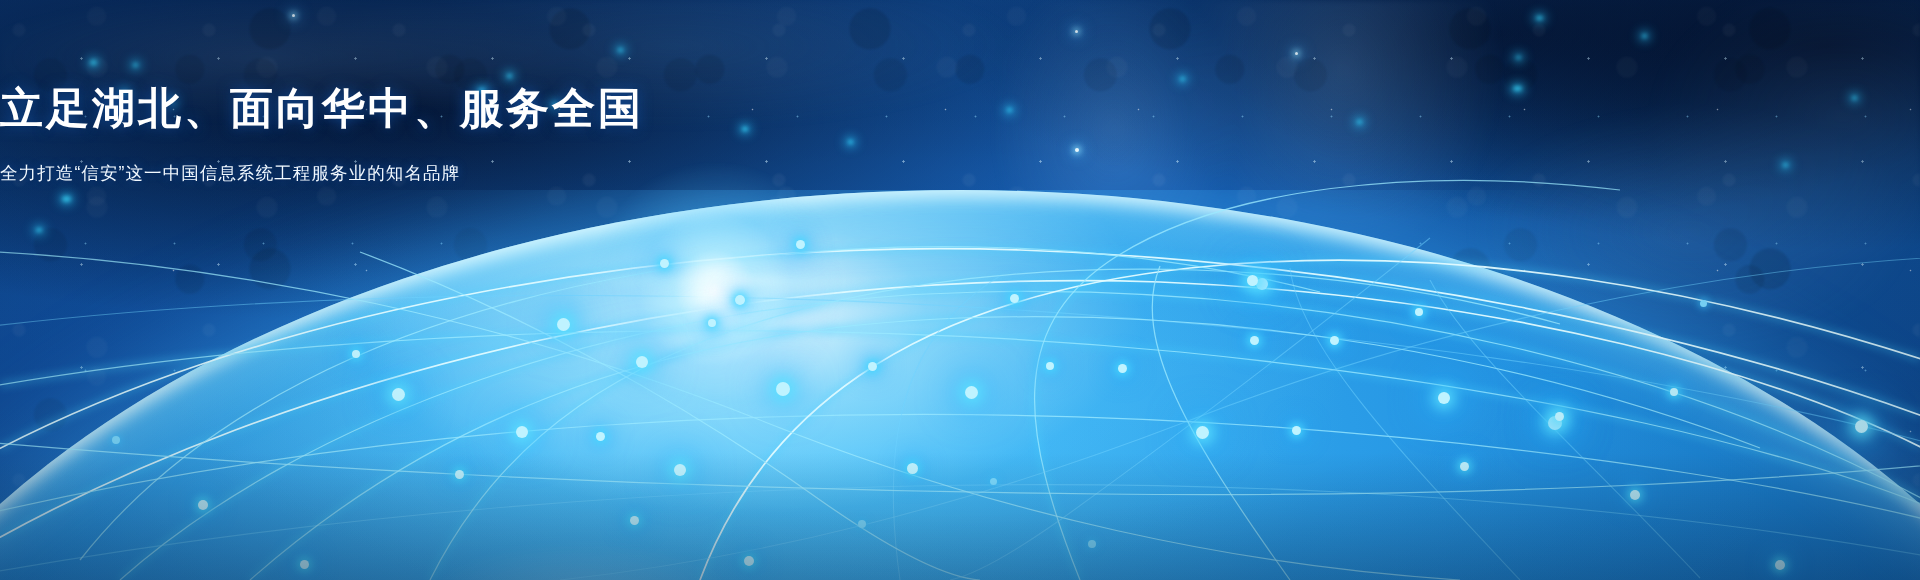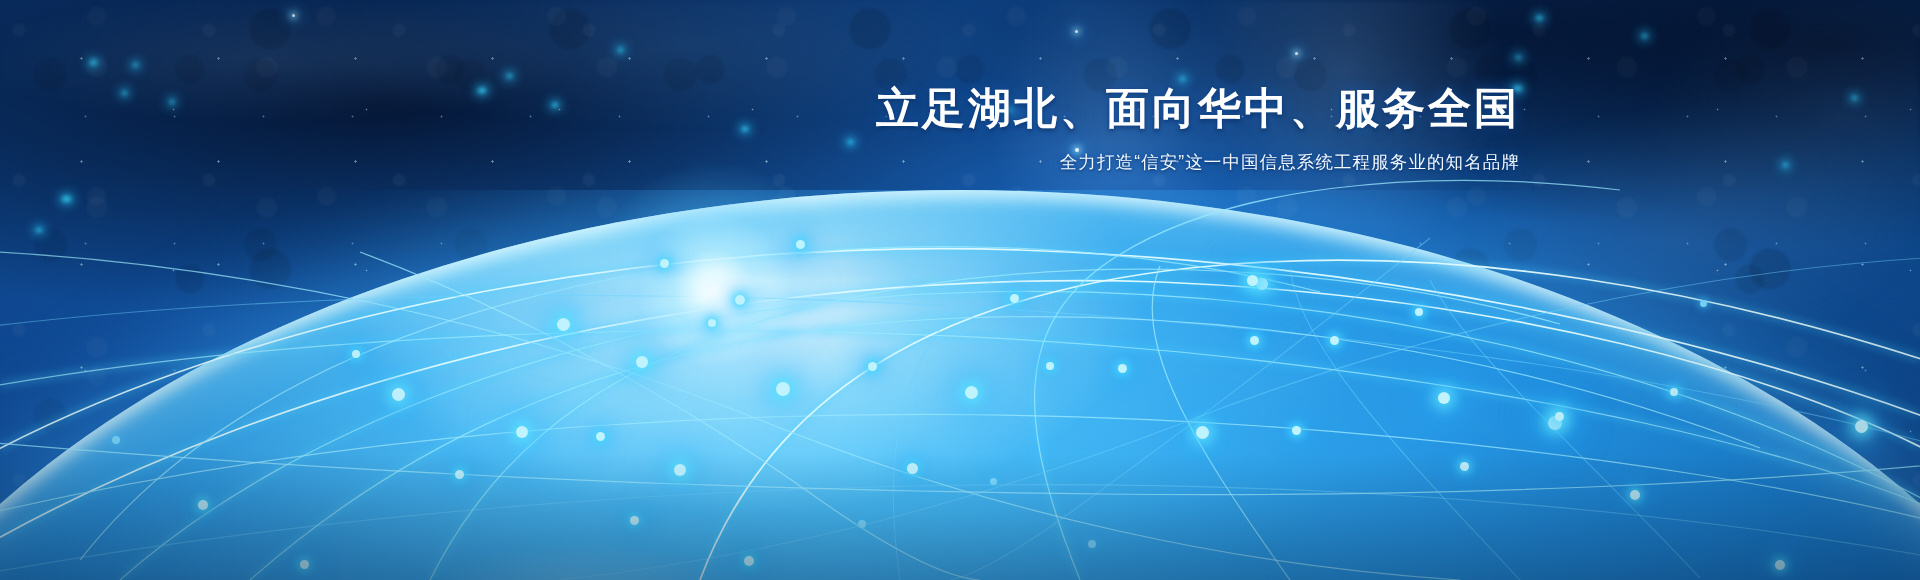--- a/index.html
+++ b/index.html
@@ -119,29 +119,29 @@
 
   
   #vignette{
     background:
       radial-gradient(ellipse 75% 80% at 50% 58%, rgba(0,0,0,0) 38%, rgba(2,16,44,.28) 100%),
       linear-gradient(to bottom, rgba(0,0,0,0) 78%, rgba(4,22,52,.30) 100%);
   }
 
   
   #text-block{
-    position:absolute;left:0;top:84px;width:1520px;text-align:right;
+    position:absolute;left:0;top:84px;width:1520px;text-align:left;
   }
   #main-title{
     margin:0;color:#ffffff;font-size:43px;font-weight:bold;letter-spacing:3px;
     line-height:1.16;
     text-shadow:0 0 14px rgba(25,95,185,.75),0 2px 5px rgba(6,32,72,.8);
   }
   #sub-title{
-    margin:16px 0 0;color:#f2f9ff;font-size:17.5px;font-weight:normal;letter-spacing:1.1px;
+    margin:27px 0 0;color:#f2f9ff;font-size:17.5px;font-weight:normal;letter-spacing:1.1px;
     text-shadow:0 0 9px rgba(20,85,175,.8),0 1px 3px rgba(6,32,72,.75);
   }
 </style>
 </head>
 <body>
 
 <div id="banner">
 
   <div class="layer" id="nebula-base"></div>
   <div class="layer" id="nebula-wisps"></div>

